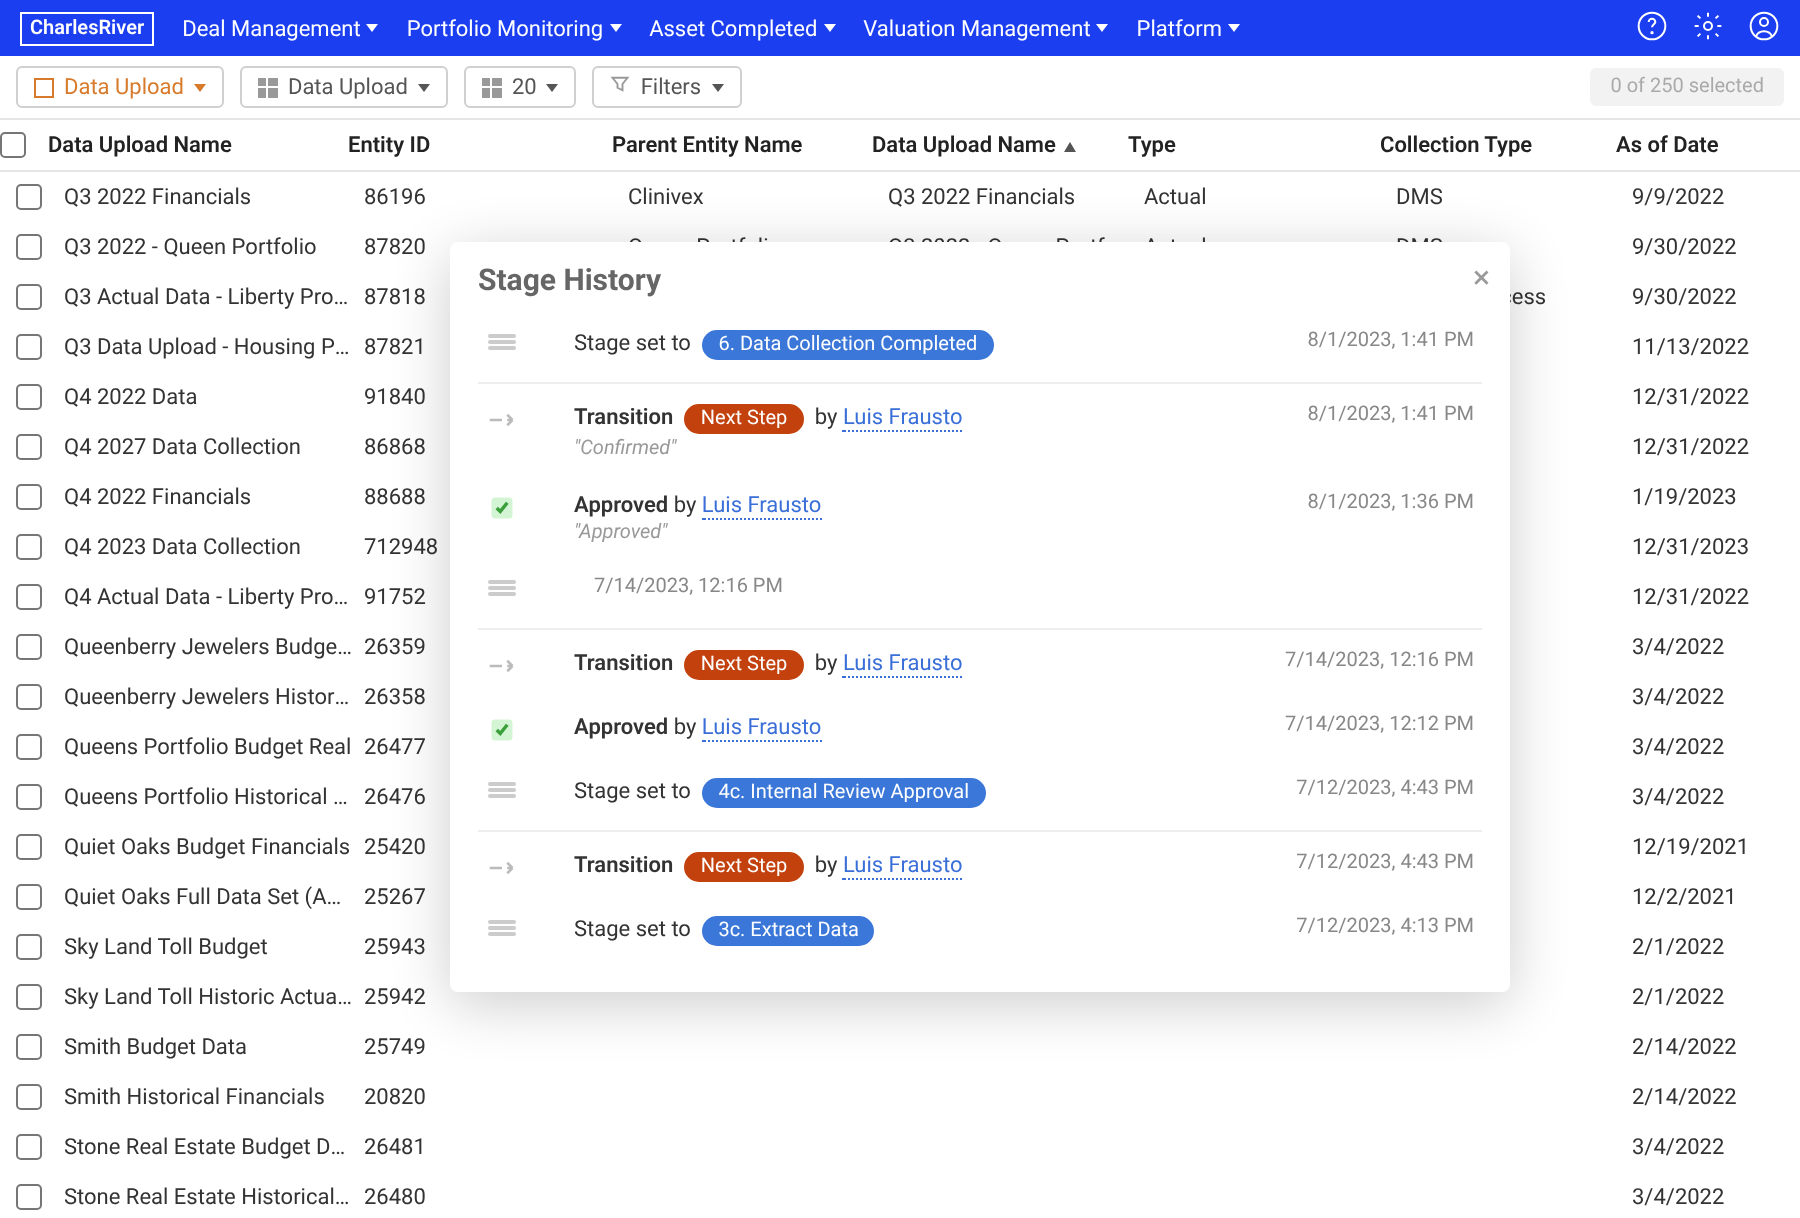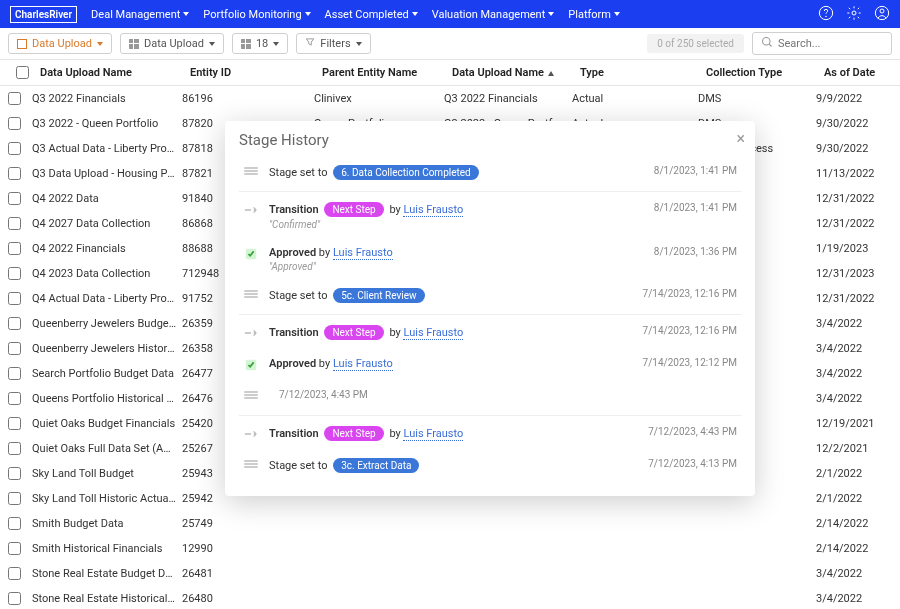--- a/index.html
+++ b/index.html
@@ -11,48 +11,48 @@
 .topicons{display:flex;gap:12px;align-items:center;}
 .topicons svg{width:16px;height:16px;stroke:#fff;fill:none;stroke-width:1.5;}
 .toolbar{height:32px;display:flex;align-items:center;padding:0 8px;gap:8px;border-bottom:1px solid #e5e5e5;}
 .tool-btn{display:flex;align-items:center;gap:5px;border:1px solid #d0d0d0;border-radius:3px;padding:3px 8px;font-size:11px;color:#555;cursor:pointer;background:#fff;}
 .tool-btn svg{width:10px;height:10px;}
 .toolbar-spacer{flex:1;}
 .selcount{background:#f2f2f2;color:#aaa;font-size:10px;padding:4px 10px;border-radius:3px;}
 .search-box{display:flex;align-items:center;gap:5px;border:1px solid #d0d0d0;border-radius:3px;padding:3px 8px;width:140px;}
 .search-box input{border:none;outline:none;font-size:11px;width:100%;background:transparent;}
 .grid{width:100%;}
-.grid-header{display:flex;padding:6px 16px;border-bottom:1px solid #e5e5e5;font-weight:600;font-size:11px;color:#222;}
+.grid-header{display:flex;padding:6px 0;border-bottom:1px solid #e5e5e5;font-weight:600;font-size:11px;color:#222;}
 .grid-row{display:flex;padding:6px 8px;font-size:11px;color:#333;}
 .grid-row:nth-child(even){}
 .col-cb{width:24px;display:flex;align-items:center;}
 .col-cb input{cursor:pointer;}
 .col-name{width:150px;white-space:nowrap;overflow:hidden;text-overflow:ellipsis;padding-right:6px;}
 .col-eid{width:132px;}
 .col-pe{width:130px;white-space:nowrap;overflow:hidden;text-overflow:ellipsis;padding-right:6px;}
 .col-du2{width:128px;white-space:nowrap;overflow:hidden;text-overflow:ellipsis;padding-right:6px;}
 .col-type{width:126px;}
 .col-ctype{width:118px;}
 .col-date{flex:1;}
 .modal{position:absolute;top:121px;left:225px;width:530px;background:#fff;box-shadow:0 6px 30px rgba(0,0,0,0.2);border-radius:4px;padding:10px 14px 14px 14px;z-index:100;}
-.modal-title{font-size:15px;color:#666;font-weight:400;margin-bottom:8px;}
+.modal-title{font-size:15px;color:#666;font-weight:700;margin-bottom:8px;}
 .modal-close{position:absolute;top:8px;right:10px;color:#999;font-size:16px;cursor:pointer;}
-.hist-row{display:flex;padding:8px 4px;font-size:11px;position:relative;align-items:flex-start;gap:10px;}
+.hist-row{display:flex;padding:8px 4px;font-size:11px;position:relative;align-items:flex-start;gap:28px;}
 .hist-sep{height:1px;background:#eee;margin:2px 0;}
 .hist-icon{width:16px;height:16px;flex-shrink:0;display:flex;align-items:center;justify-content:center;}
 .stage-icon{width:14px;height:12px;display:flex;flex-direction:column;gap:1px;}
 .stage-icon span{height:2px;background:#ccc;border-radius:1px;}
 .arrow-icon svg{width:14px;height:10px;stroke:#bbb;fill:none;stroke-width:1.5;}
 .check-icon svg{width:14px;height:14px;stroke:#3ba03b;fill:none;stroke-width:2;}
 .hist-body{flex:1;}
 .hist-label{color:#333;}
 .hist-label b{font-weight:600;}
 .pill{display:inline-block;padding:2px 8px;border-radius:10px;font-size:10px;color:#fff;margin:0 3px;}
 .pill-blue{background:#3a77d8;}
-.pill-orange{background:#d946ef;}
+.pill-orange{background:#c2410c;}
 .hist-sub{color:#999;font-style:italic;font-size:10px;margin-top:2px;}
 .hist-time{color:#888;font-size:10px;white-space:nowrap;margin-left:10px;}
 .userlink{color:#3a6fd8;border-bottom:1px dotted #3a6fd8;}
 .caret-dn{width:0;height:0;border-left:3px solid transparent;border-right:3px solid transparent;border-top:4px solid currentColor;display:inline-block;}
 .sort-up{width:0;height:0;border-left:3px solid transparent;border-right:3px solid transparent;border-bottom:5px solid #555;display:inline-block;margin-left:4px;}
 .icon-sq{width:10px;height:10px;border:1px solid #999;display:inline-block;}
 .icon-grid{width:10px;height:10px;display:inline-grid;grid-template-columns:1fr 1fr;grid-template-rows:1fr 1fr;gap:1px;}
 .icon-grid span{background:#999;}
 .icon-filter svg{width:10px;height:10px;stroke:#999;fill:none;stroke-width:1.5;}
 .sel-orange{color:#d87a2b;}
@@ -118,39 +118,32 @@
       <span>Data Upload</span>
       <span class="caret-dn"></span>
     </div>
   <div class="tool-btn">
       <span class="icon-grid">
         <span></span>
         <span></span>
         <span></span>
         <span></span>
       </span>
-      <span>18</span>
+      <span>20</span>
       <span class="caret-dn"></span>
     </div>
   <div class="tool-btn">
       <span class="icon-filter"><svg viewBox="0 0 16 16">
           <path d="M2 3h12L10 8v5l-4-2V8z"></path>
         </svg></span>
       <span>Filters</span>
       <span class="caret-dn"></span>
     </div>
   <div class="toolbar-spacer"></div>
   <div class="selcount">0 of 250 selected</div>
-  <div class="search-box">
-    <span><svg viewBox="0 0 16 16" width="12" height="12" stroke="#999" fill="none" stroke-width="1.5">
-          <circle cx="7" cy="7" r="5"></circle>
-          <path d="M11 11l3 3"></path>
-        </svg></span>
-    <input placeholder="Search..." style="">
-  </div>
 </div>
 
 <div class="grid">
   <div class="grid-header">
     <div class="col-cb">
         <input type="checkbox" style="">
       </div>
     <div class="col-name">Data Upload Name</div>
     <div class="col-eid">Entity ID</div>
     <div class="col-pe">Parent Entity Name</div>
@@ -289,21 +282,21 @@
         <div class="col-pe"></div>
         <div class="col-du2"></div>
         <div class="col-type"></div>
         <div class="col-ctype"></div>
         <div class="col-date">3/4/2022</div>
       </div>
       <div class="grid-row">
         <div class="col-cb">
           <input type="checkbox" style="">
         </div>
-        <div class="col-name">Search Portfolio Budget Data</div>
+        <div class="col-name">Queens Portfolio Budget Real</div>
         <div class="col-eid">26477</div>
         <div class="col-pe"></div>
         <div class="col-du2"></div>
         <div class="col-type"></div>
         <div class="col-ctype"></div>
         <div class="col-date">3/4/2022</div>
       </div>
       <div class="grid-row">
         <div class="col-cb">
           <input type="checkbox" style="">
@@ -374,21 +367,21 @@
         <div class="col-du2"></div>
         <div class="col-type"></div>
         <div class="col-ctype"></div>
         <div class="col-date">2/14/2022</div>
       </div>
       <div class="grid-row">
         <div class="col-cb">
           <input type="checkbox" style="">
         </div>
         <div class="col-name">Smith Historical Financials</div>
-        <div class="col-eid">12990</div>
+        <div class="col-eid">20820</div>
         <div class="col-pe"></div>
         <div class="col-du2"></div>
         <div class="col-type"></div>
         <div class="col-ctype"></div>
         <div class="col-date">2/14/2022</div>
       </div>
       <div class="grid-row">
         <div class="col-cb">
           <input type="checkbox" style="">
         </div>
@@ -454,21 +447,20 @@
   </div>
 
   <div class="hist-row">
     <div class="hist-icon">
         <div class="stage-icon">
           <span></span>
           <span></span>
           <span></span>
         </div>
       </div>
-    <div class="hist-body"><span class="hist-label"><span>Stage set to</span></span> <span class="pill pill-blue">5c. Client Review</span></div>
     <div class="hist-time">7/14/2023, 12:16 PM</div>
   </div>
   <div class="hist-sep"></div>
 
   <div class="hist-row">
     <div class="hist-icon arrow-icon">
         <svg viewBox="0 0 16 10">
           <path d="M1 5h7M11 5h3m0 0l-3-3m3 3l-3 3"></path>
         </svg>
       </div>
@@ -488,20 +480,21 @@
   </div>
 
   <div class="hist-row">
     <div class="hist-icon">
         <div class="stage-icon">
           <span></span>
           <span></span>
           <span></span>
         </div>
       </div>
+    <div class="hist-body"><span class="hist-label"><span>Stage set to</span></span> <span class="pill pill-blue">4c. Internal Review Approval</span></div>
     <div class="hist-time">7/12/2023, 4:43 PM</div>
   </div>
   <div class="hist-sep"></div>
 
   <div class="hist-row">
     <div class="hist-icon arrow-icon">
         <svg viewBox="0 0 16 10">
           <path d="M1 5h7M11 5h3m0 0l-3-3m3 3l-3 3"></path>
         </svg>
       </div>

